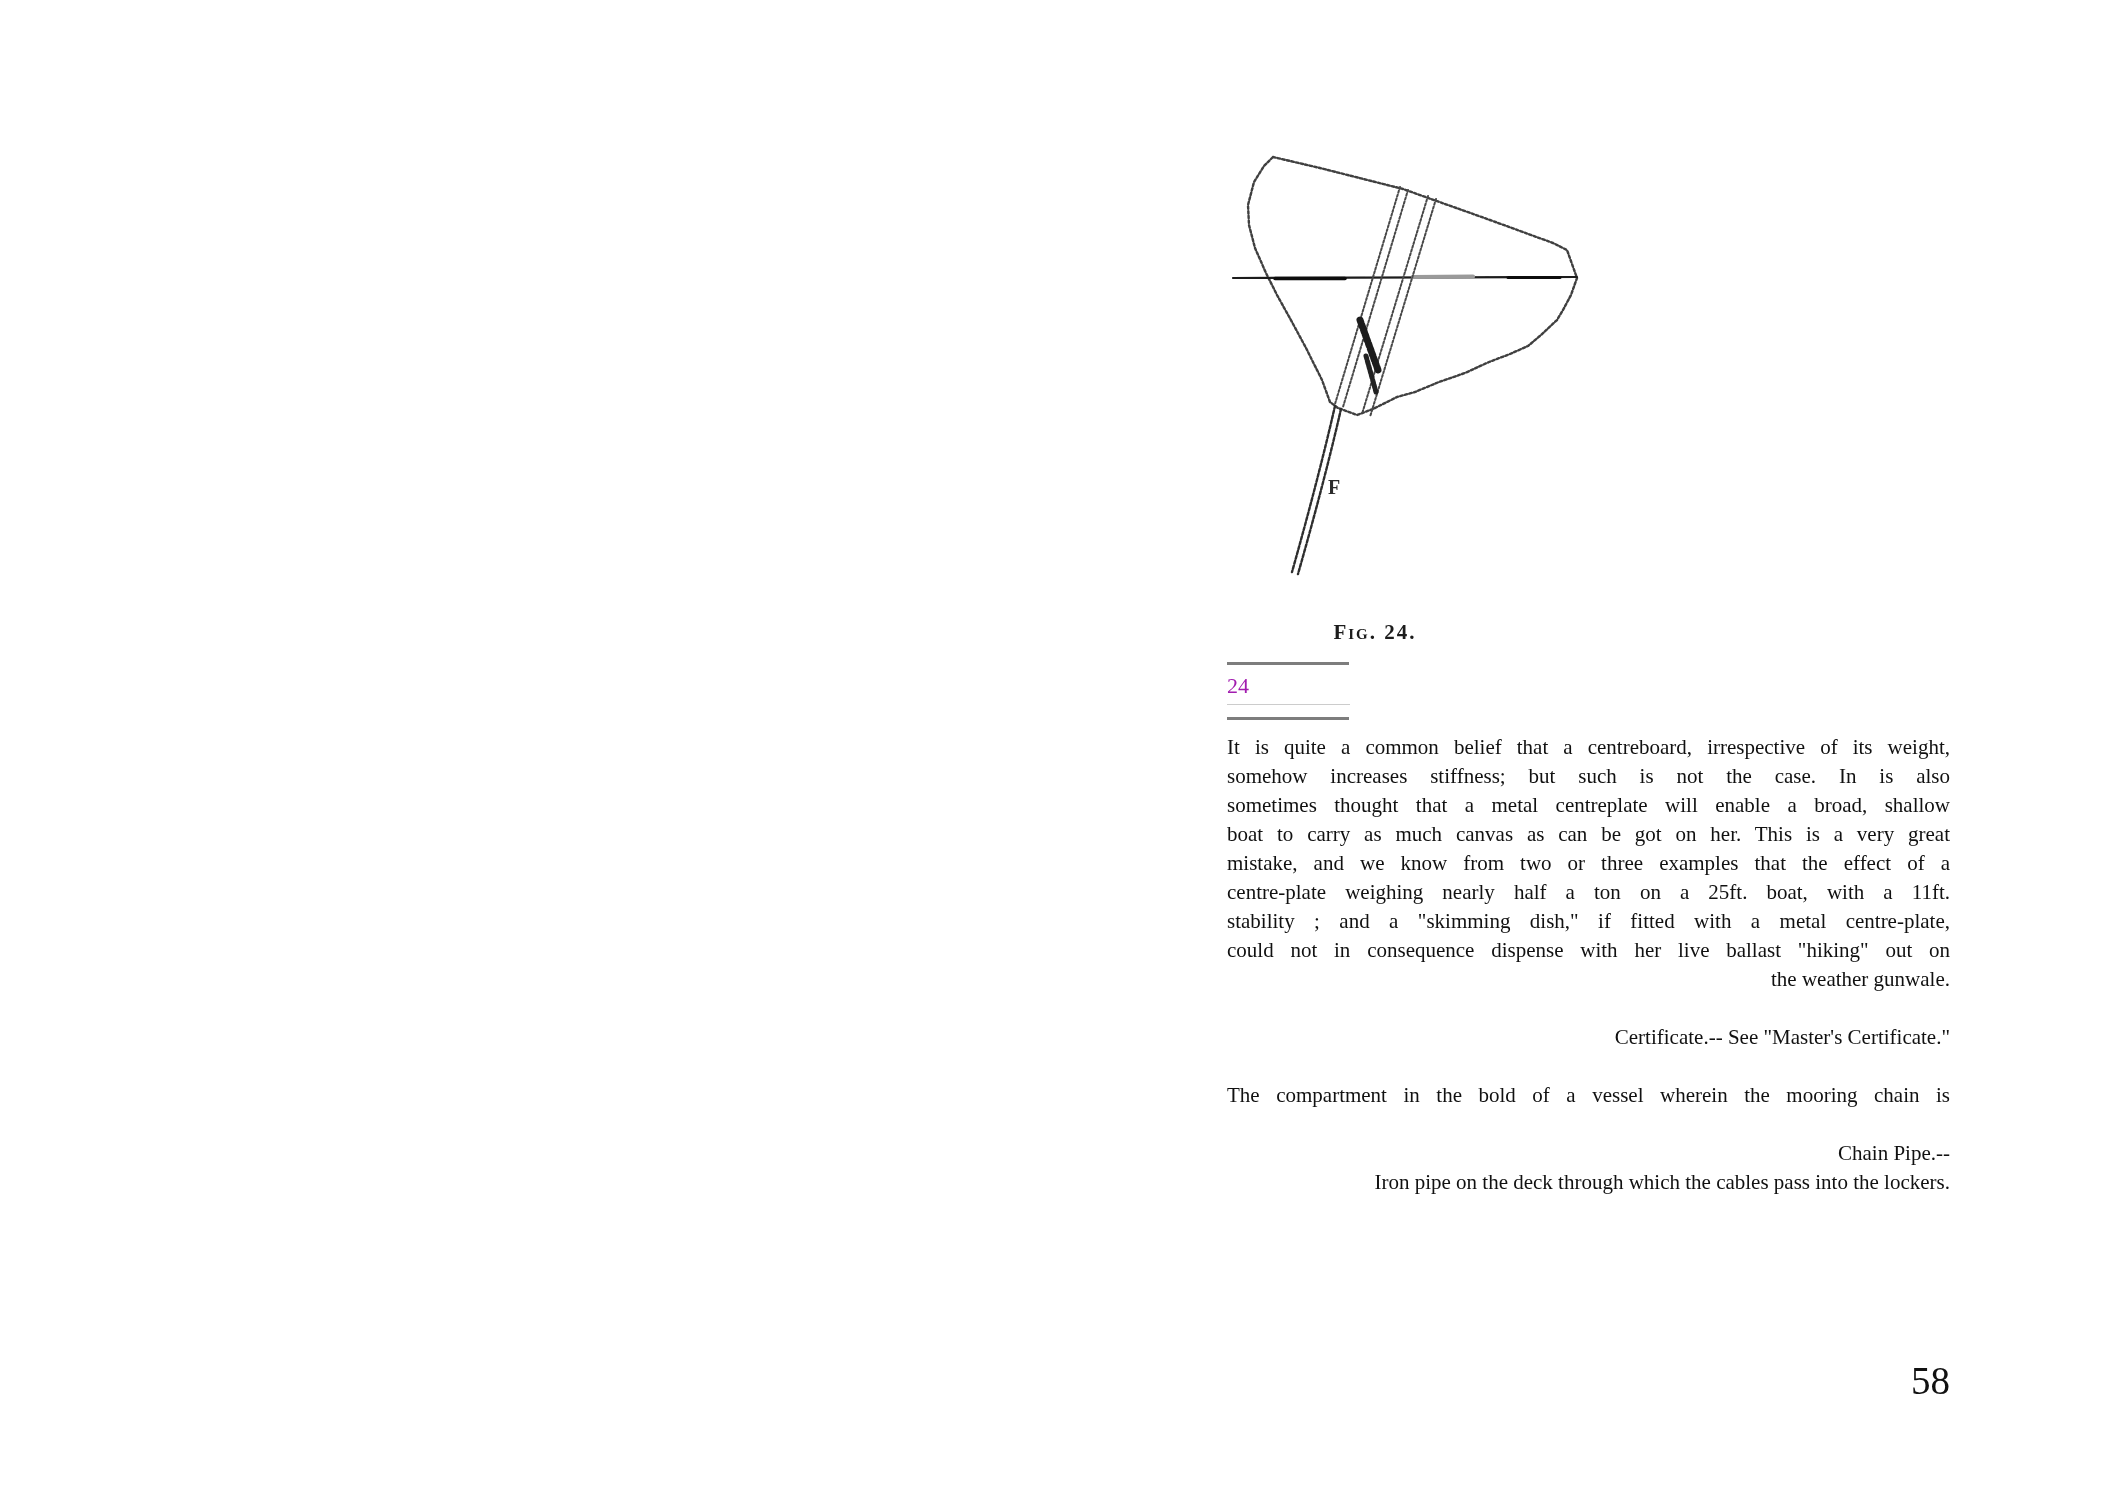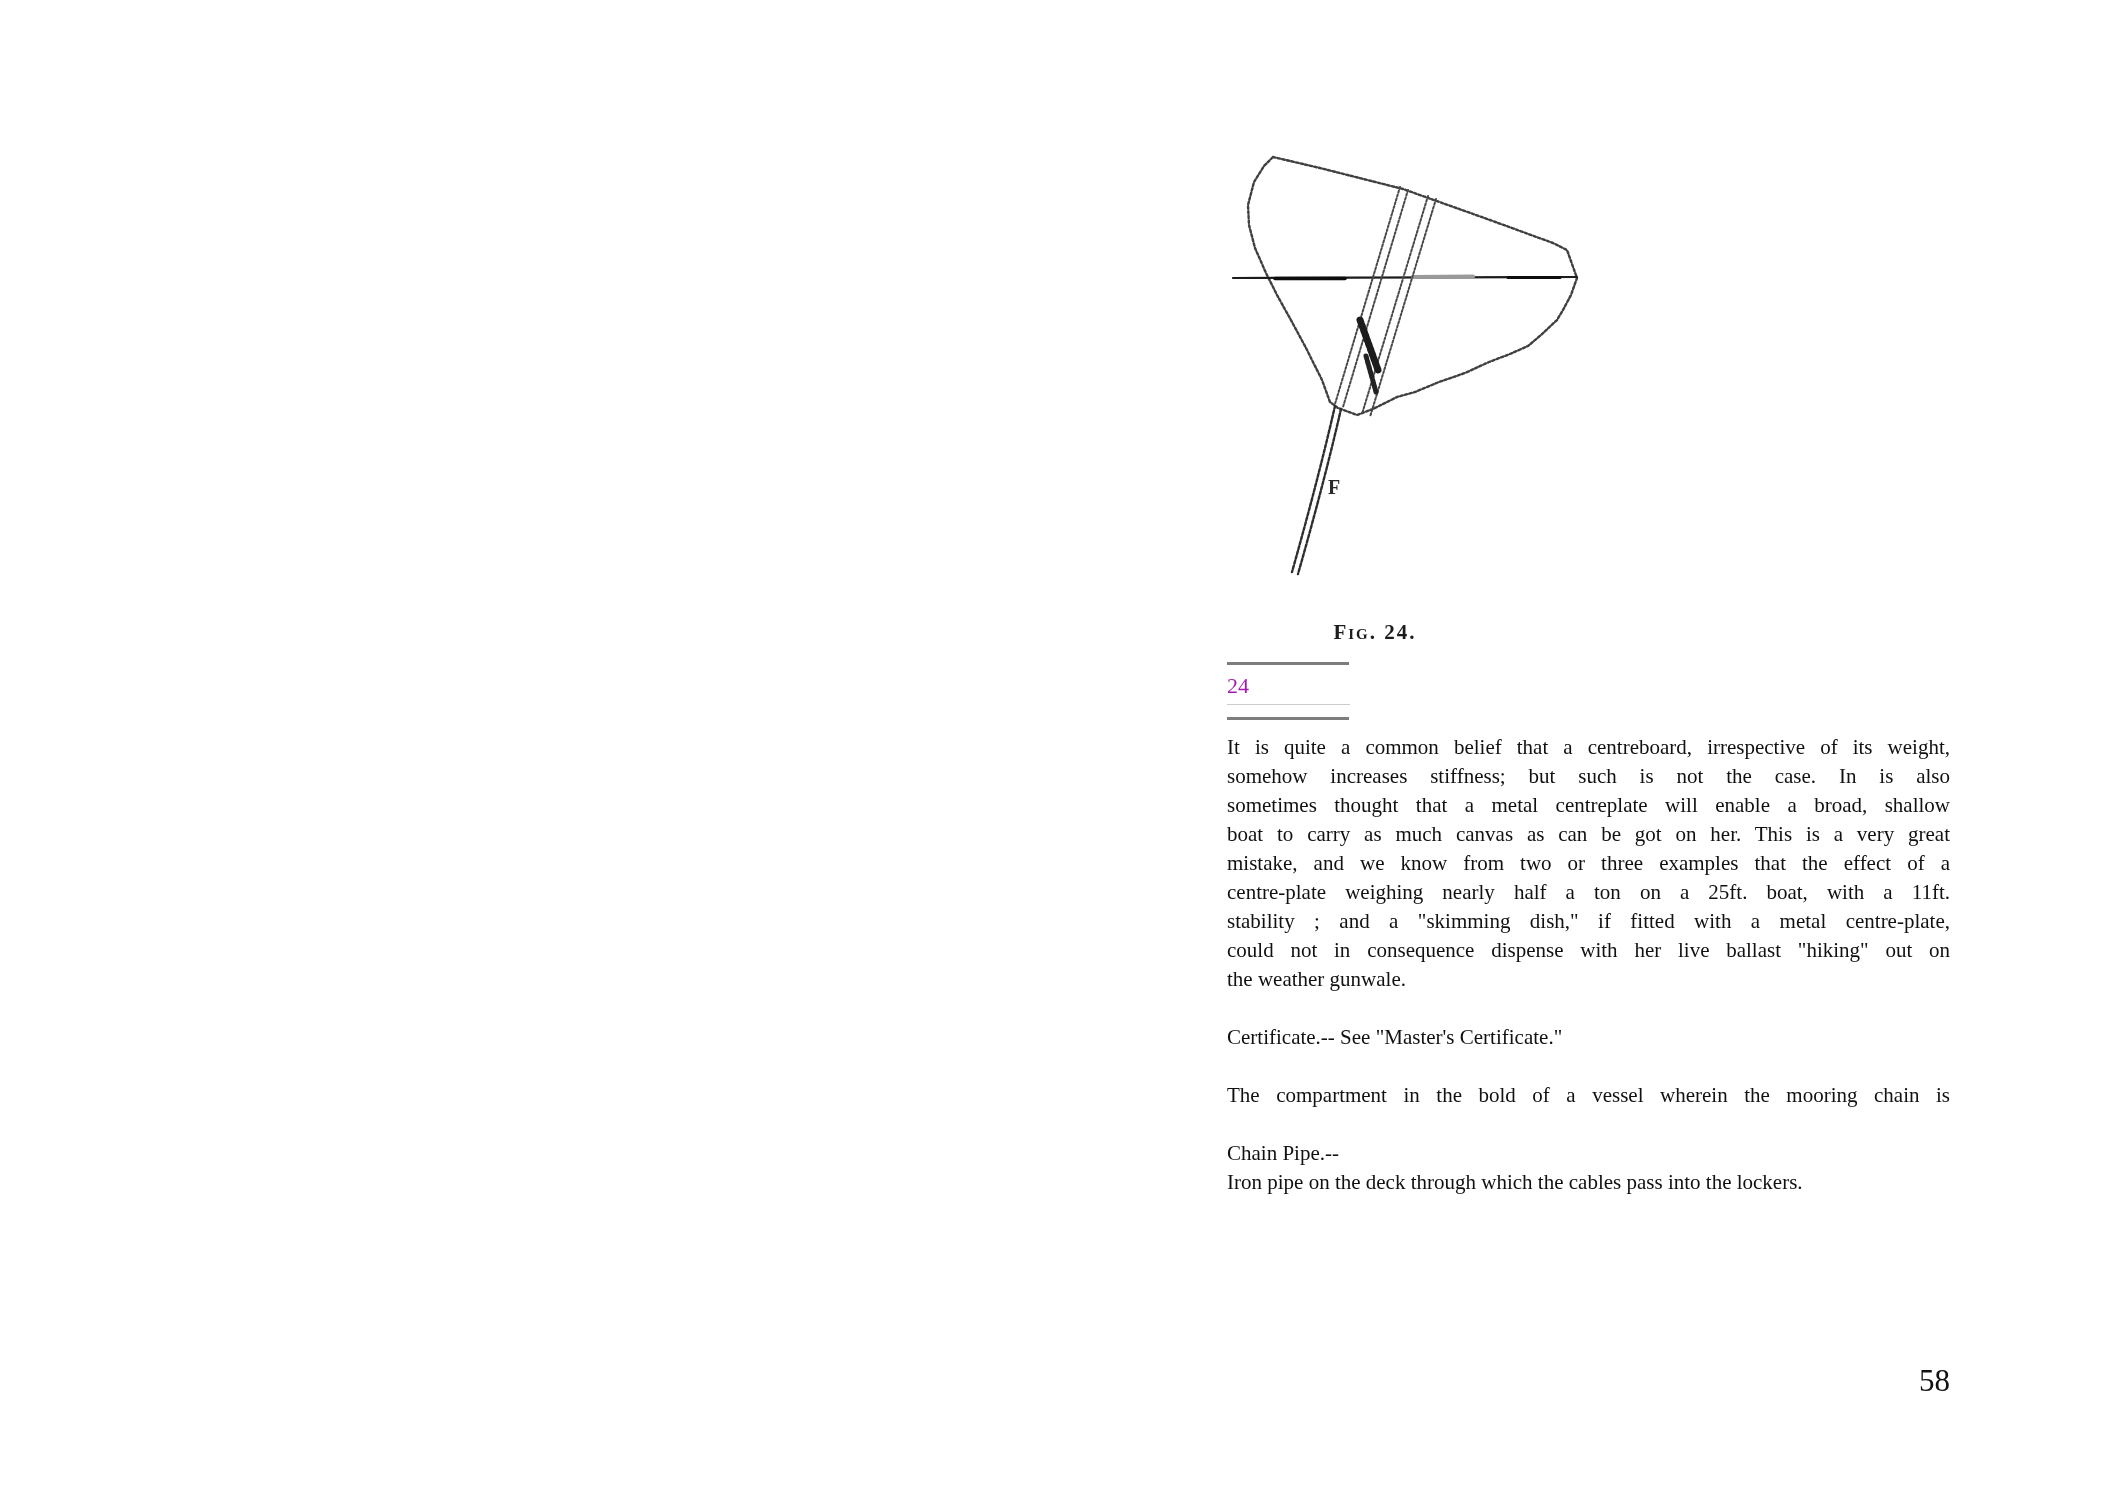--- a/index.html
+++ b/index.html
@@ -64,35 +64,35 @@
   .text-column {
     position: absolute;
     left: 1227px; top: 733px;
     width: 723px;
     font-size: 21px;
     color: #111111;
   }
   .para + .para { margin-top: 29px; }
   .tline {
     line-height: 29px;
-    text-align: left;
+    text-align: right;
     white-space: normal;
   }
   .tline.just {
     text-align: justify;
     text-align-last: justify;
   }
 
   
   .page-number {
     position: absolute;
     left: 1227px; top: 1363px;
     width: 723px;
     text-align: right;
-    font-size: 31px;
+    font-size: 39px;
     line-height: 36px;
     color: #111111;
   }
 </style>
 </head>
 <body>
 
 <div class="page">
 
   <div class="figure-block">

